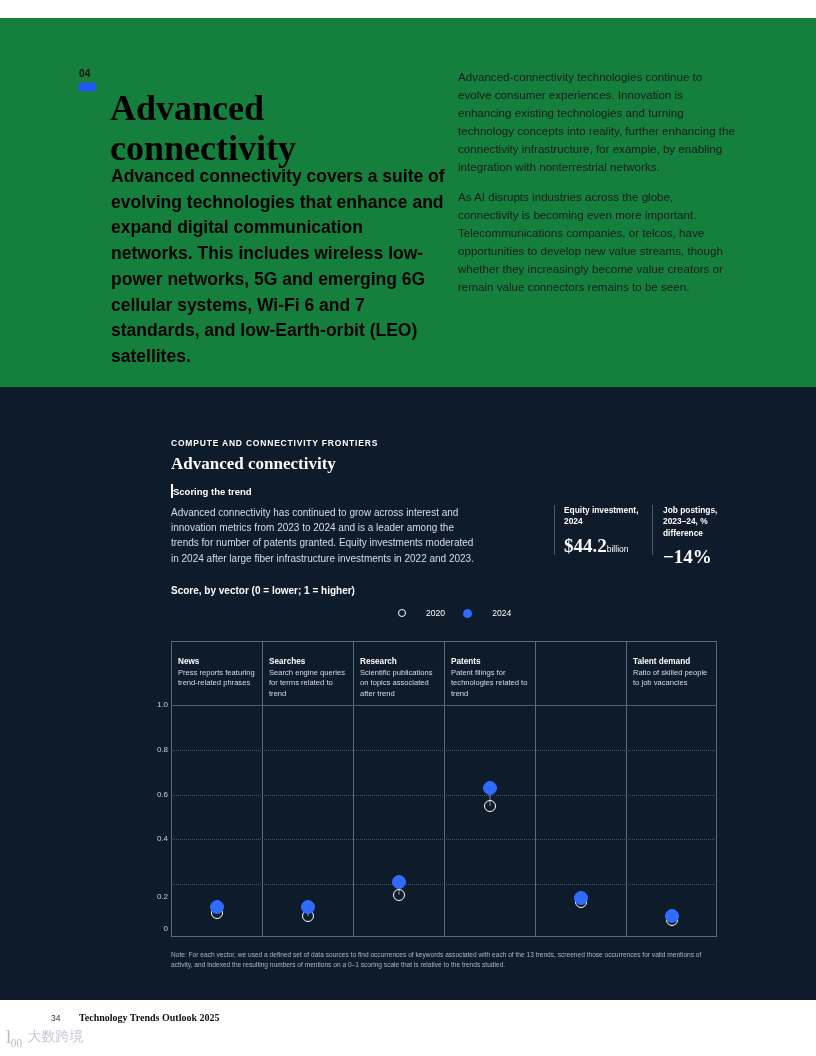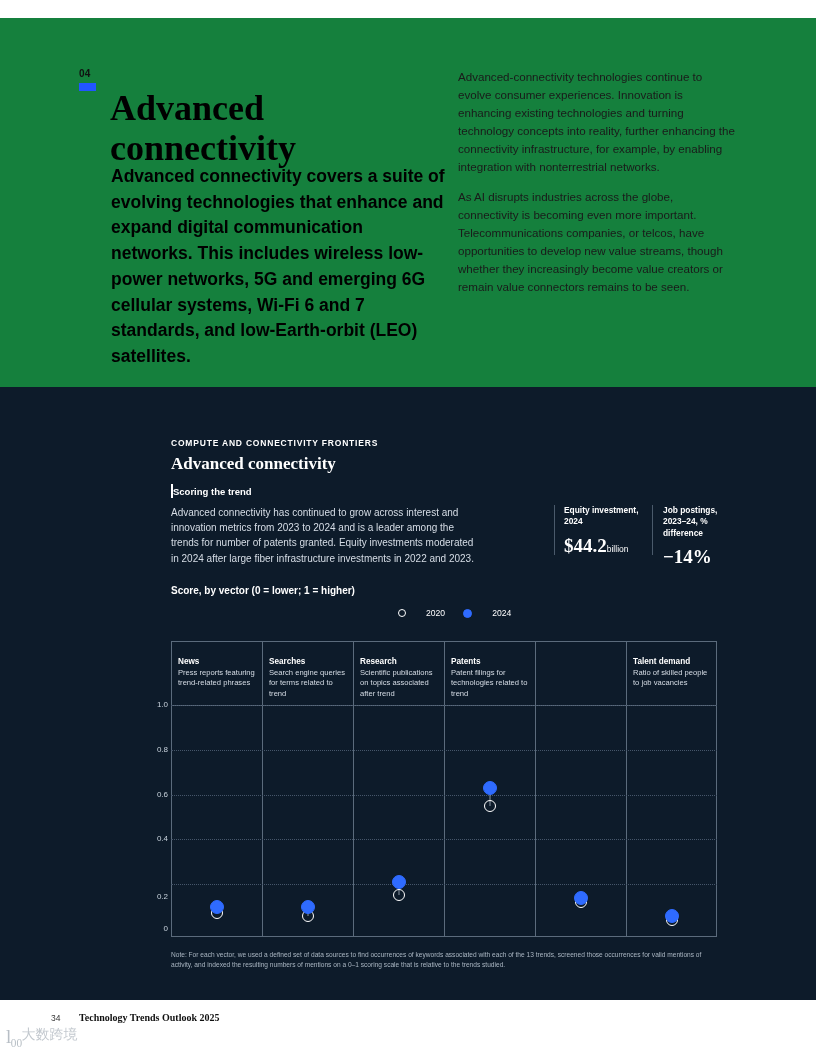--- a/index.html
+++ b/index.html
@@ -105,21 +105,21 @@
   .note {
     position:absolute; left:171px; top:950px; width:546px;
     font-size:6.6px; line-height:1.5; color:#aab6c2;
   }
 
   
   .footer { position:absolute; left:0; top:1000px; width:816px; height:56px; background:#fff; }
   .pagenum { position:absolute; left:51px; top:1013px; font-size:8.5px; color:#333; }
   .footer-title { position:absolute; left:79px; top:1012px; font-family:"Liberation Serif", serif; font-size:10px; font-weight:bold; color:#111; }
 
-  .wm { position:absolute; left:6px; top:1026px; display:flex; align-items:flex-start; gap:0; opacity:.55; }
+  .wm { position:absolute; left:6px; top:1026px; display:flex; align-items:center; gap:6px; opacity:.55; }
   .wm-mark { font-family:"Liberation Serif", serif; font-size:19px; color:#7d8a96; letter-spacing:-1px; }
   .wm-text { font-size:14px; color:#8f9aa5; }
 </style>
 </head>
 <body>
 
 <div class="top">
 
   <div class="num-block">
     <div class="num-text">04</div>

